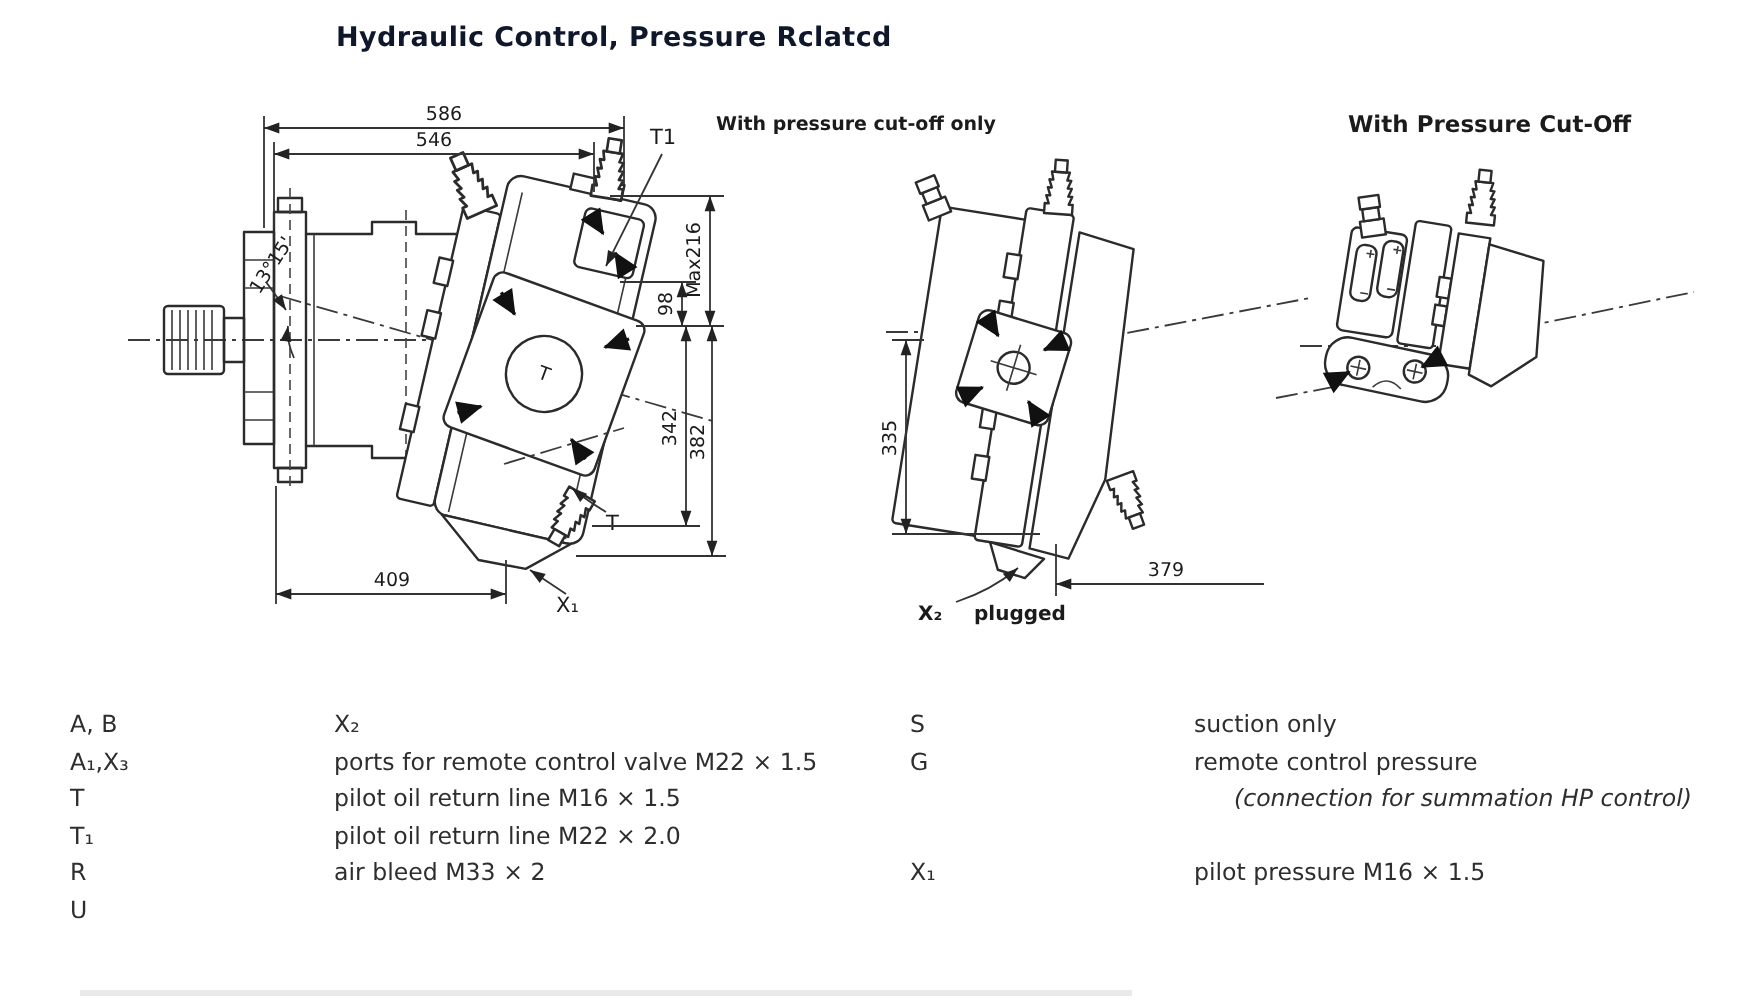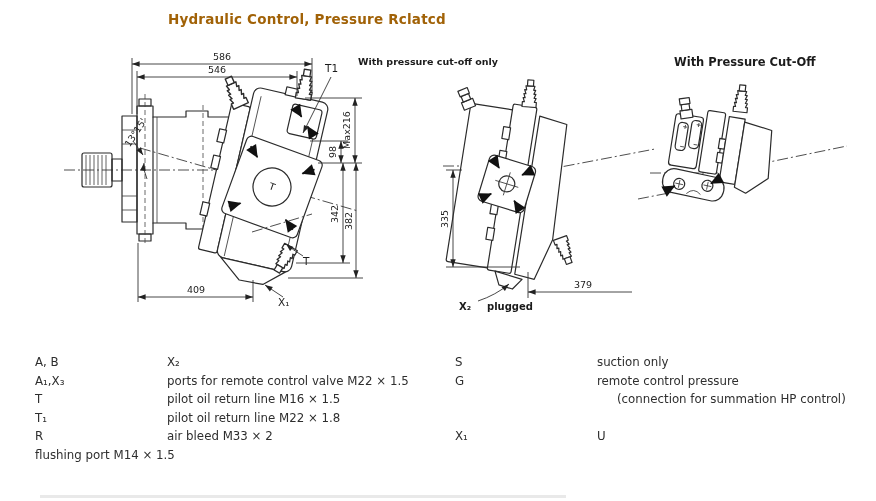--- a/index.html
+++ b/index.html
@@ -1,19 +1,19 @@
 <!DOCTYPE html>
 <html><head>
 <meta charset="utf-8">
 <style>
   html,body{margin:0;padding:0;background:#888;}
   #screen{position:relative;width:876px;height:501px;background:#fff;overflow:hidden;
           font-family:"DejaVu Sans","Liberation Sans",sans-serif;color:#222;}
   .page-title{position:absolute;left:168px;top:11px;font-size:13.5px;font-weight:bold;
-              color:#a16207;letter-spacing:.2px;}
+              color:#0f172a;letter-spacing:.2px;}
   svg{position:absolute;left:0;top:0;}
   
   .ln  {fill:none;stroke:#2b2b2b;stroke-width:1.2;stroke-linejoin:round;stroke-linecap:round;}
   .lnf {fill:#fff;stroke:#2b2b2b;stroke-width:1.2;stroke-linejoin:round;}
   .lnt {fill:none;stroke:#3a3a3a;stroke-width:.8;}
   .dl  {fill:none;stroke:#333;stroke-width:.9;}
   .cl  {fill:none;stroke:#3a3a3a;stroke-width:.9;stroke-dasharray:11 3 2 3;}
   .dash{fill:none;stroke:#444;stroke-width:.8;stroke-dasharray:5 3;}
   .dar {marker-start:url(#ma);marker-end:url(#ma);}
   .dae {marker-end:url(#ma);}
@@ -26,21 +26,21 @@
   .lbl {font-size:10.5px;}
   .sub {font-size:10.5px;}
   .note{font-size:9.5px;font-weight:bold;}
   .vtitle{font-size:11.5px;font-weight:bold;}
   .boldlbl{font-size:10px;font-weight:bold;}
   
   .legend{position:absolute;left:35px;top:353px;width:826px;display:grid;
           grid-template-columns:132px 288px 142px 1fr;
           font-size:11.8px;line-height:18.6px;color:#2e2e2e;}
   .legend .cell{white-space:nowrap;}
-  .legend .indent{padding-left:20px;}
+  .legend .indent{padding-left:20px;font-style:italic;}
   .scan-edge{position:absolute;left:40px;bottom:3px;width:60%;height:3px;background:#e9e9e9;}
 </style>
 </head>
 <body>
 
 <div id="screen">
 
   <div class="page-title">Hydraulic Control, Pressure Rclatcd</div>
 
   <svg width="876" height="340" viewBox="0 0 876 340">
@@ -251,26 +251,26 @@
     <div class="cell">ports for remote control valve M22 × 1.5</div>
 
     <div class="cell">G</div>
     <div class="cell">remote control pressure</div>
     <div class="cell">T</div>
     <div class="cell">pilot oil return line M16 × 1.5</div>
 
     <div class="cell"></div>
     <div class="cell indent">(connection for summation HP control)</div>
     <div class="cell">T₁</div>
-    <div class="cell">pilot oil return line M22 × 1.8</div>
+    <div class="cell">pilot oil return line M22 × 2.0</div>
 
     <div class="cell"></div>
     <div class="cell"></div>
     <div class="cell">R</div>
     <div class="cell">air bleed M33 × 2</div>
 
     <div class="cell">X₁</div>
+    <div class="cell">pilot pressure M16 × 1.5</div>
     <div class="cell">U</div>
-    <div class="cell">flushing port M14 × 1.5</div>
   </div>
 
   <div class="scan-edge"></div>
 </div>
 
 </body></html>

